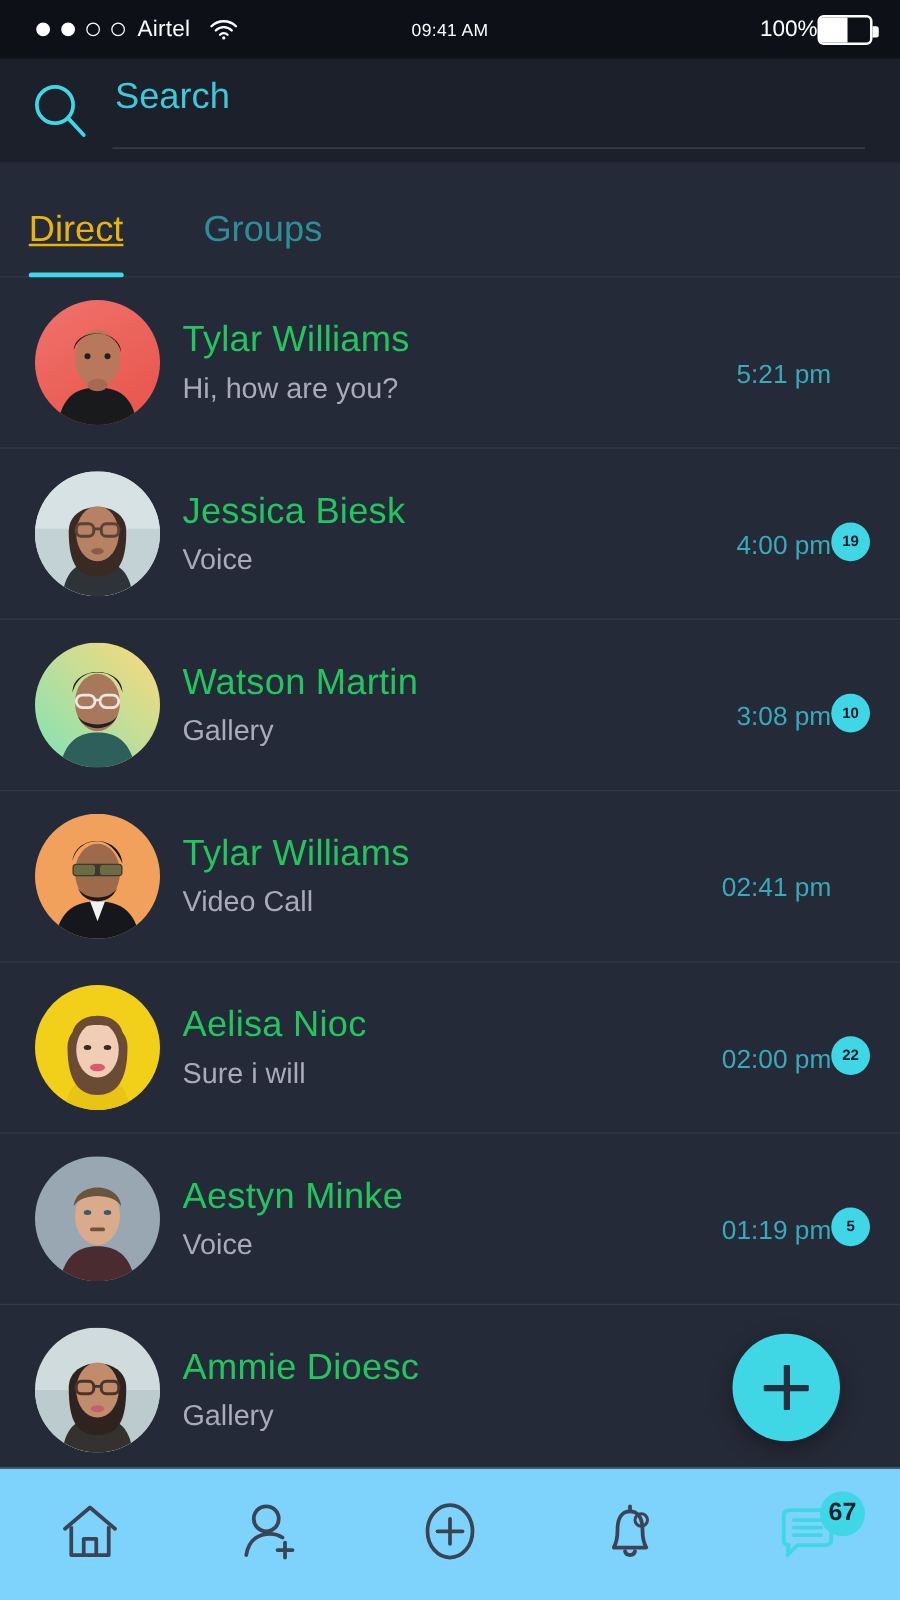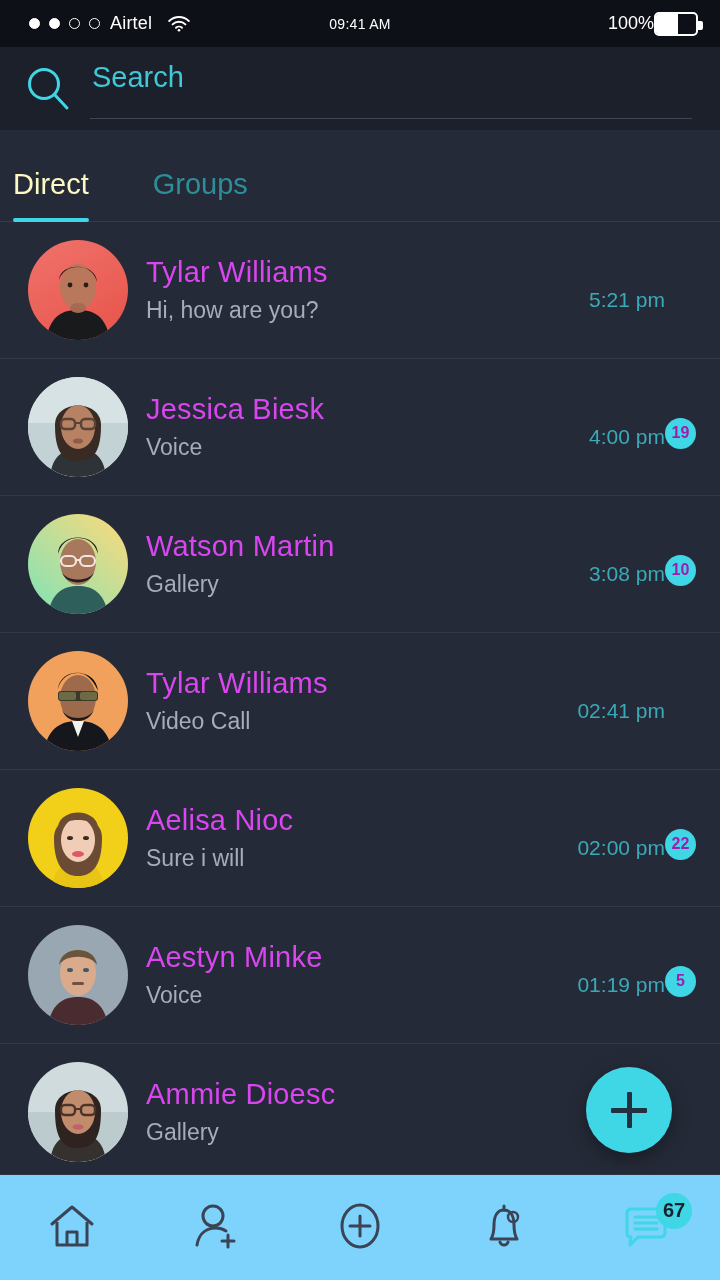--- a/index.html
+++ b/index.html
@@ -63,21 +63,21 @@
 
   
   .tabs {
     position: absolute; top: 130px; left: 0; width: 720px; height: 92px;
     background: #252a38; display: flex; align-items: flex-end;
     border-bottom: 1px solid #333b4c;
   }
   .tab {
     font-size: 29px; padding-bottom: 20px; position: relative; cursor: pointer;
   }
-  .tab.direct { margin-left: 13px; color: #fef9c3; }
+  .tab.direct { margin-left: 23px; color: #eab308; text-decoration: underline; }
   .tab.groups { margin-left: 64px; color: #2e8e98; }
   .tab.active::after {
     content: ""; position: absolute; left: 0; right: 0; bottom: -1px;
     height: 4px; background: #3fd6e6; border-radius: 2px;
   }
 
   
   .list {
     position: absolute; top: 222px; left: 0; width: 720px; height: 952px;
     background: #252a38; overflow: hidden;
@@ -86,35 +86,35 @@
     position: relative; height: 137px; display: flex; align-items: center;
     border-bottom: 1px solid #30384a; padding: 0 24px 0 28px;
   }
   .avatar {
     width: 100px; height: 100px; border-radius: 50%; flex: 0 0 100px;
     overflow: hidden; position: relative;
   }
   .avatar svg { display: block; width: 100px; height: 100px; }
   .row-text { margin-left: 18px; flex: 1; min-width: 0; }
   .name {
-    color: #d946ef; font-size: 29px; letter-spacing: .2px;
+    color: #22c55e; font-size: 29px; letter-spacing: .2px;
     white-space: nowrap; overflow: hidden; text-overflow: ellipsis;
   }
   .preview {
     color: #a7acb8; font-size: 23px; margin-top: 8px;
     white-space: nowrap; overflow: hidden; text-overflow: ellipsis;
   }
   .row-meta {
     display: flex; flex-direction: row; align-items: flex-end;
     flex: 0 0 auto; min-width: 96px;
   }
   .time { color: #3aa9b8; font-size: 21px; }
   .badge {
     margin-top: 12px; width: 31px; height: 31px; border-radius: 50%;
-    background: #3fd6e6; color: #a21caf; font-size: 16px;
+    background: #3fd6e6; color: #0f172a; font-size: 12px;
     display: flex; align-items: center; justify-content: center; font-weight: 600; text-align: right;
   }
   .badge.empty { background: transparent; }
 
   
   .fab {
     position: absolute; left: 586px; top: 1067px;
     width: 86px; height: 86px; border-radius: 50%;
     background: #3fd6e6; border: none; cursor: pointer;
     display: flex; align-items: center; justify-content: center;

